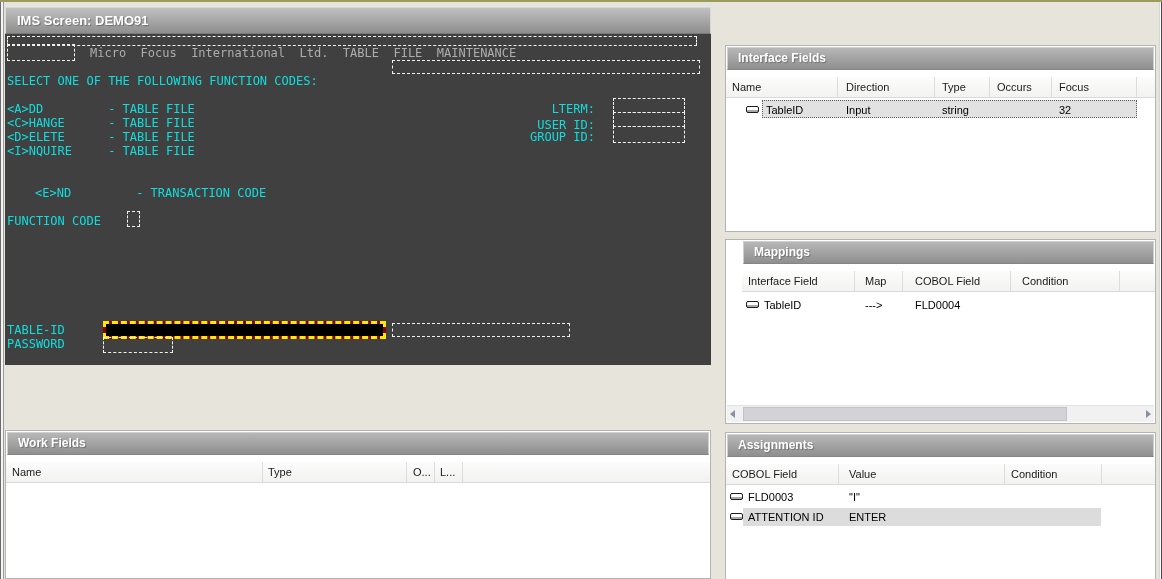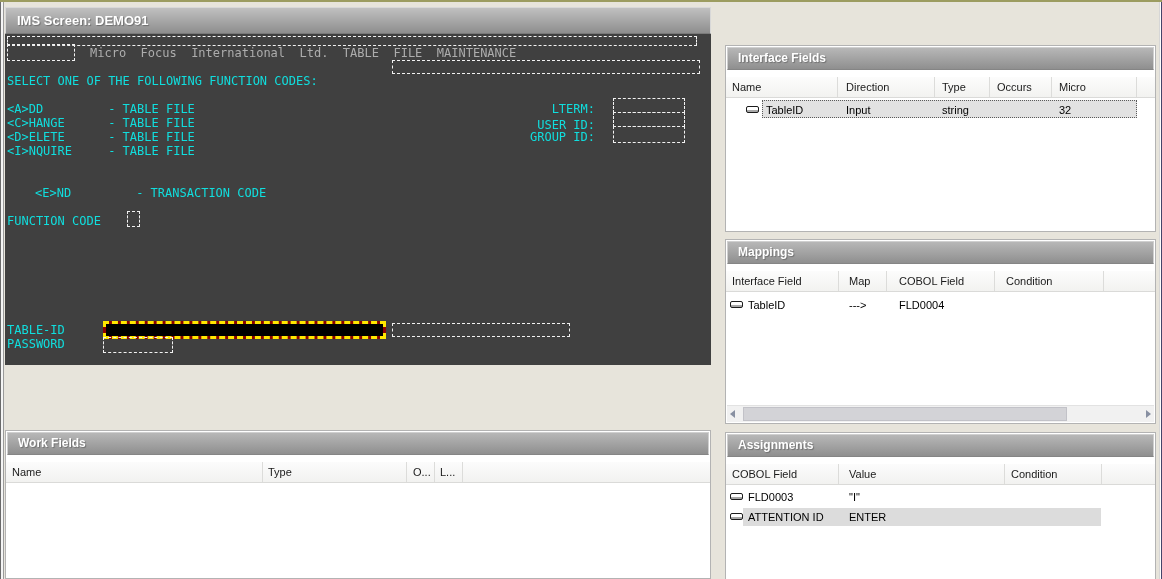--- a/index.html
+++ b/index.html
@@ -181,39 +181,39 @@
 
   <div class="abs section" style="left:725px;top:43px;width:431px;height:187px;">
     <div class="section-header">
       <span>Interface Fields</span>
     </div>
     <div class="col-header">
       <span style="left:6px;">Name</span>
       <span style="left:120px;">Direction</span>
       <span style="left:216px;">Type</span>
       <span style="left:271px;">Occurs</span>
-      <span style="left:333px;">Micro</span>
+      <span style="left:333px;">Focus</span>
       <i class="colsep" style="left:111px;"></i>
       <i class="colsep" style="left:208px;"></i>
       <i class="colsep" style="left:263px;"></i>
       <i class="colsep" style="left:325px;"></i>
       <i class="colsep" style="left:410px;"></i>
     </div>
     <div class="trow" style="margin-top:2px;">
       <i class="field-icon" style="left:20px;"></i>
       <div class="sel-box" style="left:36px;width:375px;"></div>
       <span style="left:40px;">TableID</span>
       <span style="left:120px;">Input</span>
       <span style="left:216px;">string</span>
       <span style="left:271px;"></span>
       <span style="left:333px;">32</span>
     </div>
   </div>
 
-  <div class="abs section" style="left:725px;top:237px;width:431px;height:185px;">
+  <div class="abs section" style="left:725px;top:237px;width:431px;height:185px;padding-left:16px;">
     <div class="section-header">
       <span>Mappings</span>
     </div>
     <div class="col-header">
       <span style="left:6px;">Interface Field</span>
       <span style="left:123px;">Map</span>
       <span style="left:173px;">COBOL Field</span>
       <span style="left:280px;">Condition</span>
       <i class="colsep" style="left:112px;"></i>
       <i class="colsep" style="left:160px;"></i>

